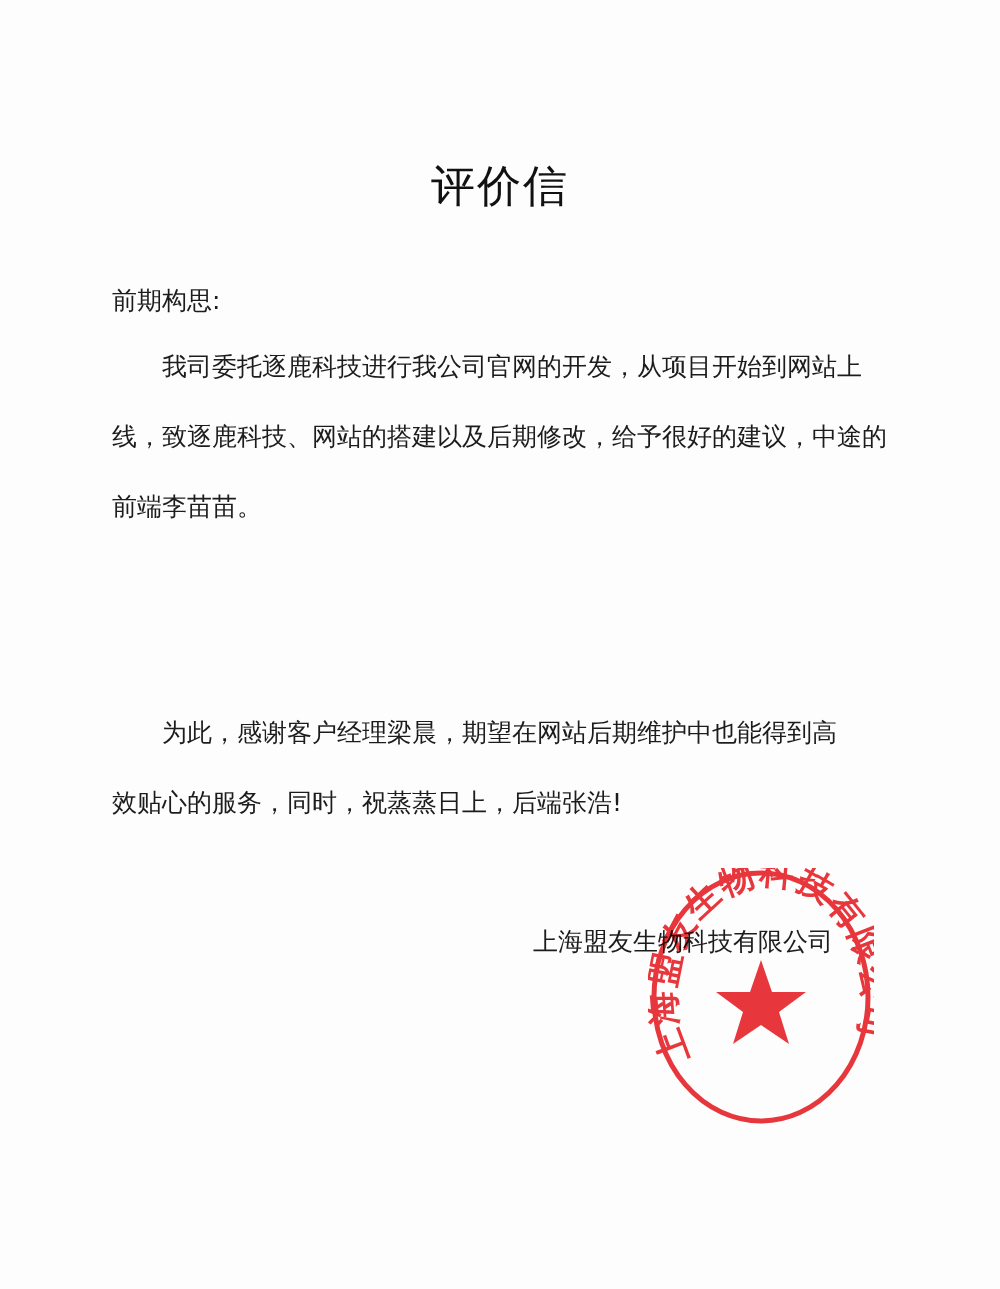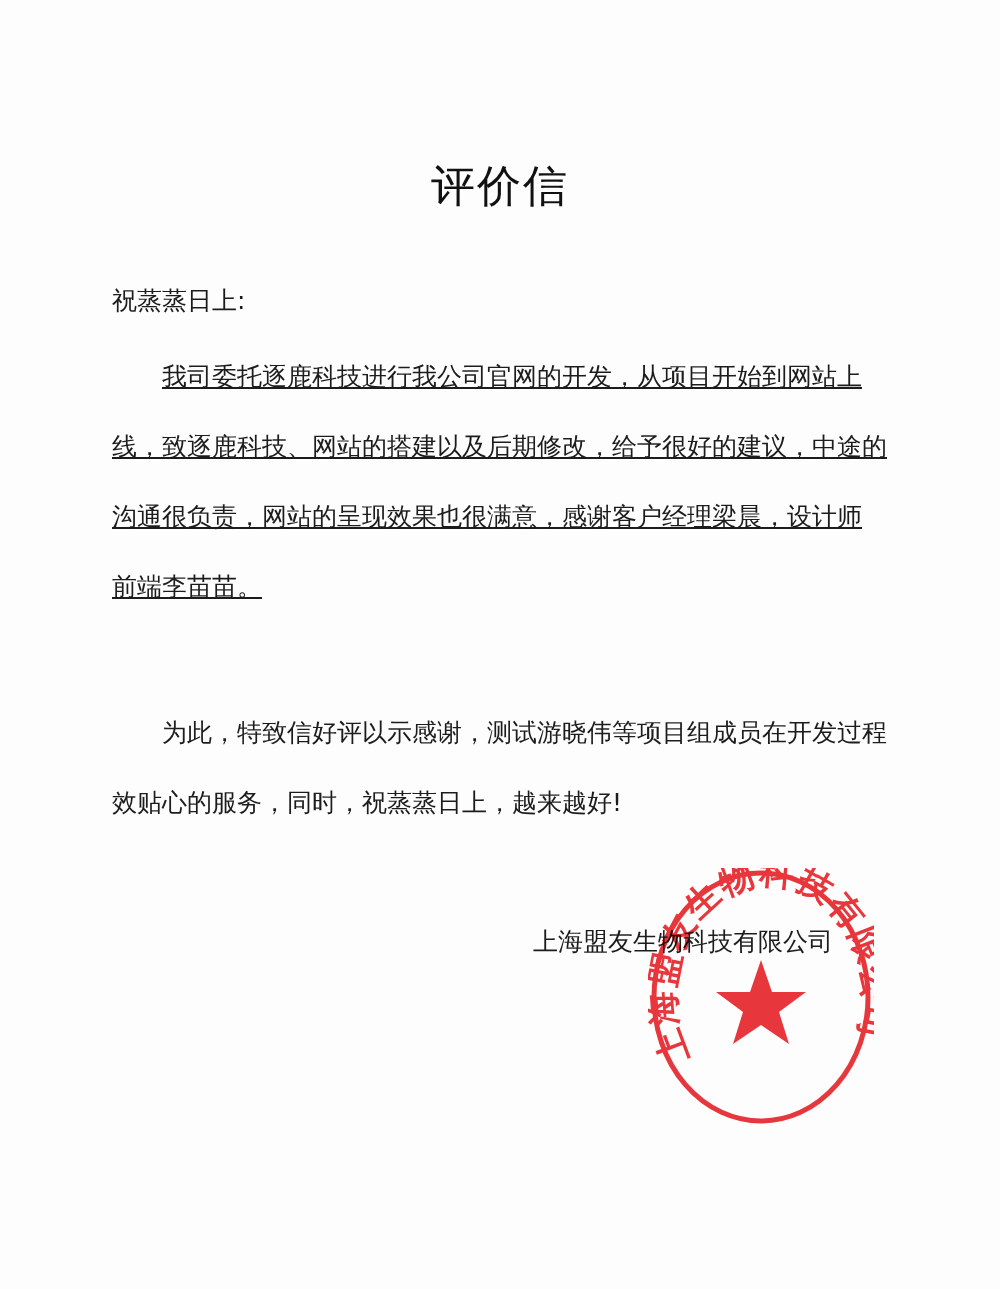--- a/index.html
+++ b/index.html
@@ -41,21 +41,21 @@
     }
     .body-text {
       position: absolute;
       left: 112px;
       width: 780px;
       font-size: 25px;
       line-height: 70px;
       color: #1c1c1c;
       text-align: justify;
     }
-    .para1 { top: 342px; text-decoration: underline; }
+    .para1 { top: 332px; }
     .para2 { top: 698px; }
     .line {
       display: block;
       white-space: nowrap;
       height: 70px;
     }
     .indent { padding-left: 50px; }
     .signature {
       position: absolute;
       top: 925px;
@@ -76,32 +76,31 @@
       opacity: 0.92;
     }
   </style>
 </head>
 <body>
 
 <div class="page">
 
   <h1 class="title">评价信</h1>
 
-  <div class="salutation">祝蒸蒸日上:</div>
+  <div class="salutation">前期构思:</div>
 
   <div class="body-text para1">
     <span class="line indent">我司委托逐鹿科技进行我公司官网的开发，从项目开始到网站上</span>
     <span class="line">线，致逐鹿科技、网站的搭建以及后期修改，给予很好的建议，中途的</span>
-    <span class="line">沟通很负责，网站的呈现效果也很满意，感谢客户经理梁晨，设计师</span>
     <span class="line">前端李苗苗。</span>
   </div>
 
   <div class="body-text para2">
-    <span class="line indent">为此，特致信好评以示感谢，测试游晓伟等项目组成员在开发过程</span>
-    <span class="line">效贴心的服务，同时，祝蒸蒸日上，越来越好!</span>
+    <span class="line indent">为此，感谢客户经理梁晨，期望在网站后期维护中也能得到高</span>
+    <span class="line">效贴心的服务，同时，祝蒸蒸日上，后端张浩!</span>
   </div>
 
   <div class="signature">上海盟友生物科技有限公司</div>
 
   <svg class="stamp" viewBox="0 0 226 258" xmlns="http://www.w3.org/2000/svg">
     <defs>
       <path id="stampArc" d="M 42 190 A 95 112 0 1 1 190 206"></path>
     </defs>
     <ellipse cx="113" cy="129" rx="107" ry="124" fill="none" stroke="#e8262b" stroke-width="5"></ellipse>
     <text fill="#e8262b" font-size="34" font-family="DejaVu Serif, serif" font-weight="bold" letter-spacing="2">

